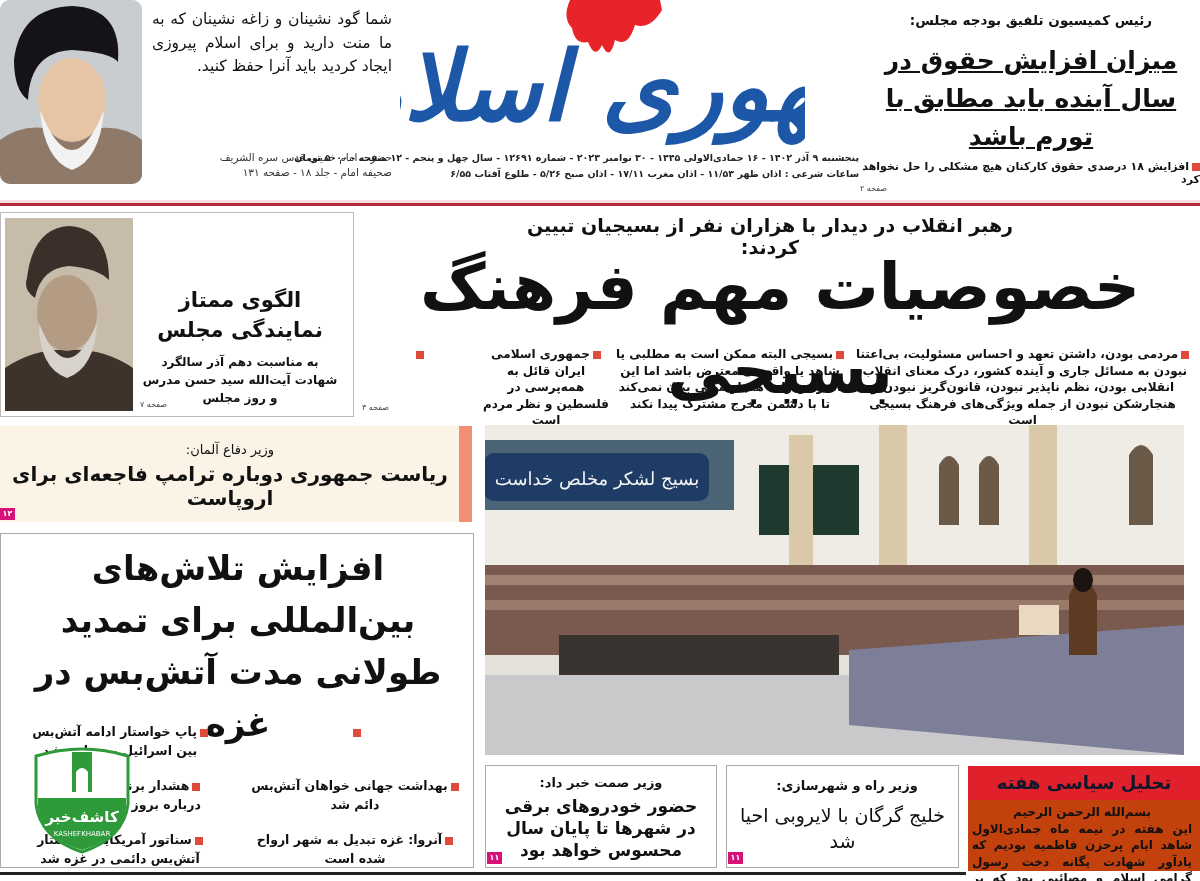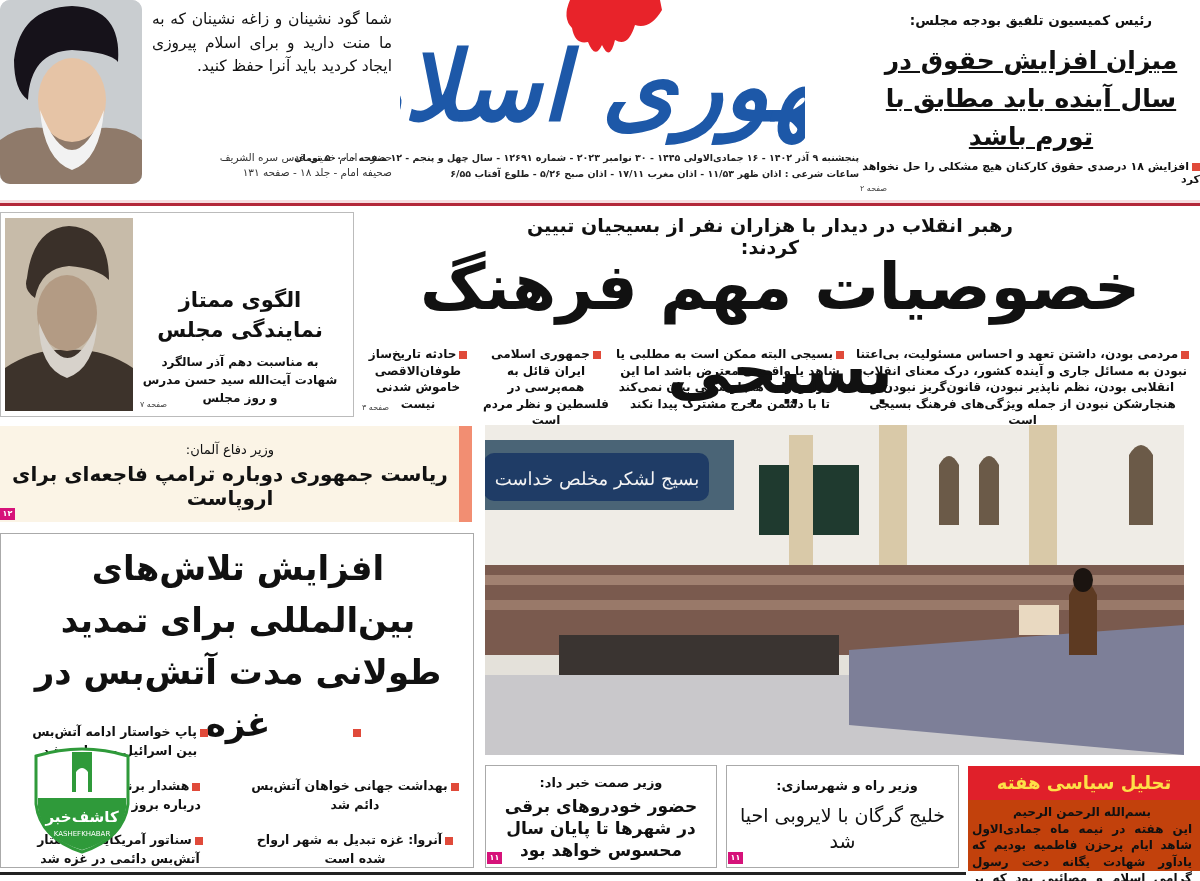--- a/index.html
+++ b/index.html
@@ -52,21 +52,21 @@
   .watermark { left: 32px; top: 742px; width: 100px; height: 112px; }
 
   
   .photo { left: 485px; top: 425px; width: 699px; height: 330px; overflow: hidden; background: #d9d6cf; }
 
   
   .small-box { top: 765px; height: 103px; border: 1px solid #aaa; }
   .small-kicker { font-size: 13px; font-weight: bold; }
   .small-title { font-size: 17px; line-height: 22px; font-weight: bold; }
 
-  .analysis-head { left: 968px; top: 766px; width: 232px; height: 34px; background: #e0202a; color: #fde047; font-size: 18px; font-weight: 900; line-height: 34px; }
+  .analysis-head { left: 968px; top: 766px; width: 232px; height: 34px; background: #e0202a; color: #0f172a; font-size: 18px; font-weight: 900; line-height: 34px; }
   .analysis-body { left: 968px; top: 800px; width: 232px; height: 71px; font-size: 12px; line-height: 16.5px; padding: 4px 8px 0 4px; font-weight: bold; background: #c2410c; }
   .bottom-rule { left: 0; top: 872px; width: 966px; height: 3px; background: #222; }
 </style>
 </head>
 <body>
 
 <div class="abs portrait">
   <svg width="142" height="184" viewBox="0 0 142 184">
     <rect width="142" height="184" fill="#c9cdd0"></rect>
     <path d="M0 184 L0 140 Q20 125 45 128 L100 128 Q125 126 142 140 L142 184 Z" fill="#8f7a6a"></path>
@@ -112,21 +112,21 @@
 <div class="abs modarres-title center">الگوی ممتاز نمایندگی مجلس</div>
 <div class="abs modarres-sub center">به مناسبت دهم آذر سالگرد شهادت آیت‌الله سید حسن مدرس و روز مجلس</div>
 <div class="abs page-ref" style="left:140px;top:400px;">صفحه ۷</div>
 
 <div class="abs lead-kicker center">رهبر انقلاب در دیدار با هزاران نفر از بسیجیان تبیین کردند:</div>
 <div class="abs lead-title center">خصوصیات مهم فرهنگ بسیجی</div>
 
 <div class="abs bullet-col center" style="left:855px;width:335px;"><span class="mark"></span><span>مردمی بودن، داشتن تعهد و احساس مسئولیت، بی‌اعتنا نبودن به مسائل جاری و آینده کشور، درک معنای انقلاب، انقلابی بودن، نظم ناپذیر نبودن، قانون‌گریز نبودن و هنجارشکن نبودن از جمله ویژگی‌های فرهنگ بسیجی است</span></div>
 <div class="abs bullet-col center" style="left:615px;width:230px;"><span class="mark"></span><span>بسیجی البته ممکن است به مطلبی یا شاهد یا واقعیتی معترض باشد اما این اعتراض را با هنجارشکنی بیان نمی‌کند تا با دشمن مخرج مشترک پیدا نکند</span></div>
 <div class="abs bullet-col center" style="left:482px;width:128px;"><span class="mark"></span><span>جمهوری اسلامی ایران قائل به همه‌پرسی در فلسطین و نظر مردم است</span></div>
-<div class="abs bullet-col center" style="left:362px;width:112px;"><span class="mark"></span><span>حادثه تاریخ‌ساز طوفان‌الاقصی خاموش شدنی نیست</span></div>
+<div class="abs bullet-col center" style="left:362px;width:112px;"><span class="mark"></span></div>
 <div class="abs page-ref" style="left:362px;top:403px;">صفحه ۳</div>
 
 <div class="abs germany"></div>
 <div class="abs germany-bar"></div>
 <div class="abs germany-kicker center">وزیر دفاع آلمان:</div>
 <div class="abs germany-title center">ریاست جمهوری دوباره ترامپ فاجعه‌ای برای اروپاست</div>
 <div class="abs badge" style="left:0;top:508px;">۱۲</div>
 
 <div class="abs gaza"></div>
 <div class="abs gaza-title center">افزایش تلاش‌های بین‌المللی برای تمدید طولانی مدت آتش‌بس در غزه</div>

